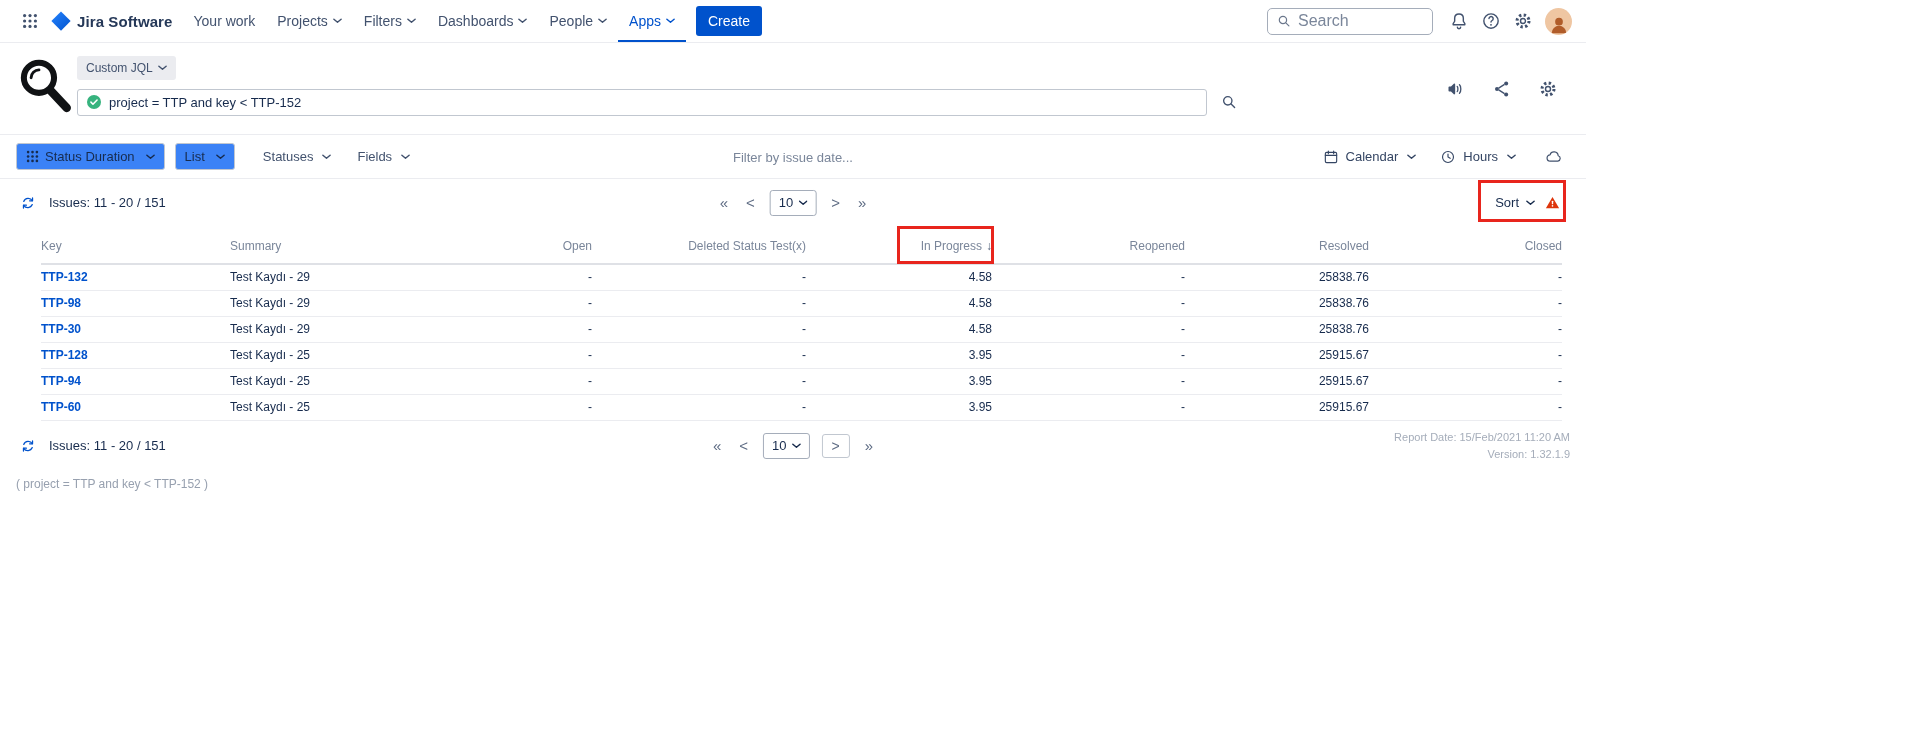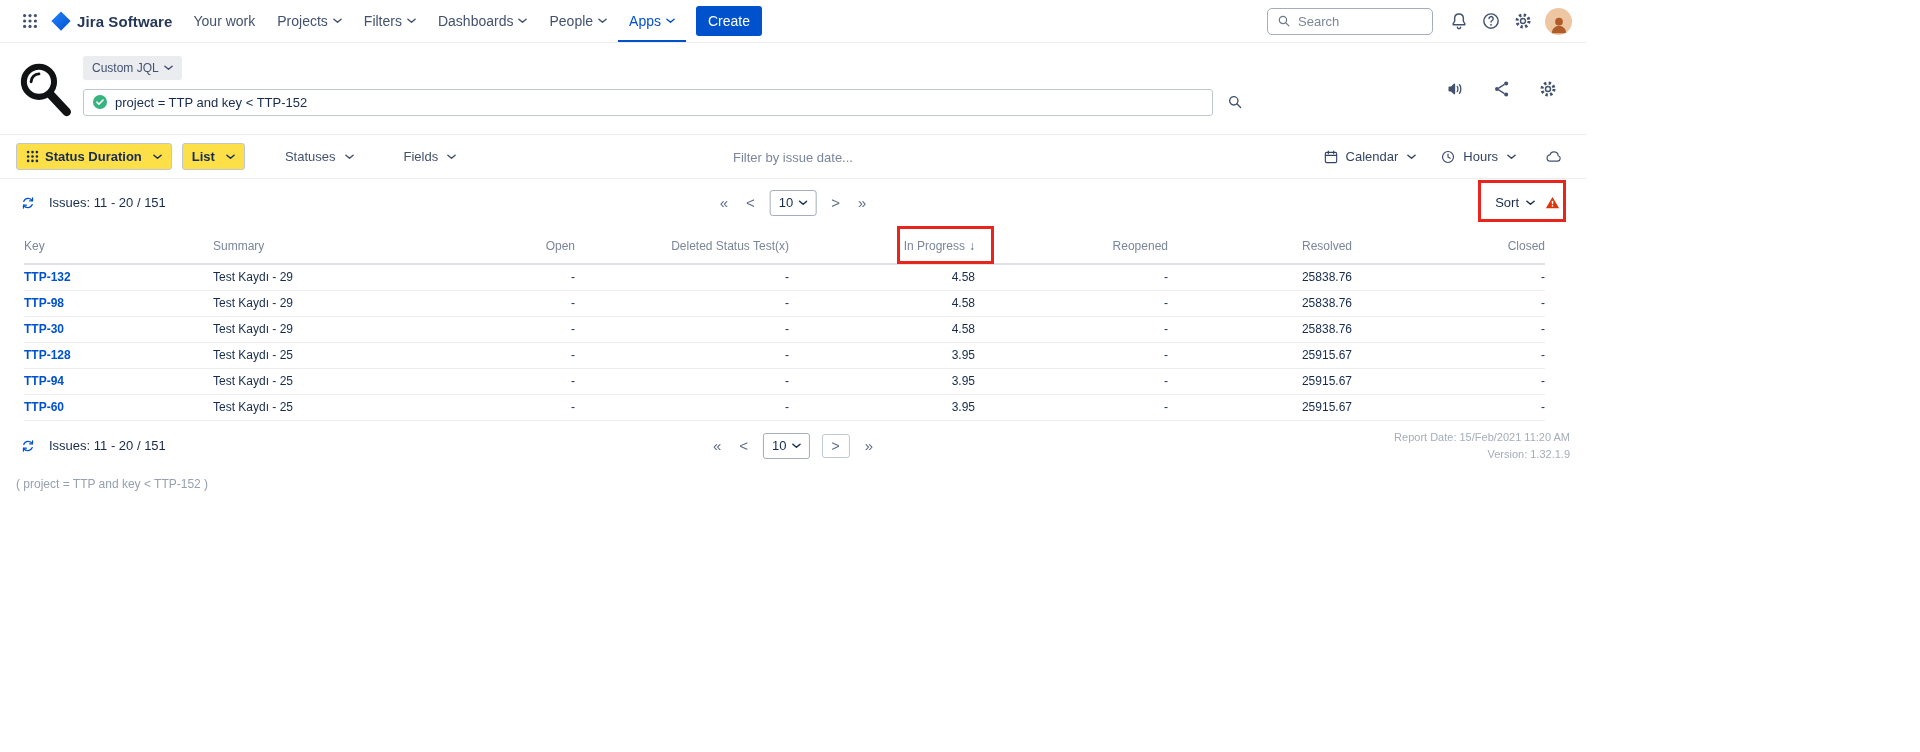--- a/index.html
+++ b/index.html
@@ -21,36 +21,36 @@
   .icon-btn{width:32px;height:32px;justify-content:center;border-radius:3px;color:#42526E}
   .icon-btn.small{width:24px;height:24px}
   .brand{display:flex;align-items:center;gap:5px;margin:0 10px 0 4px;color:#253858;cursor:pointer}
   .brand-text{font-size:15px;font-weight:700;letter-spacing:.1px;white-space:nowrap}
   .nav-items{display:flex;align-items:stretch;align-self:stretch}
   .nav-item{display:flex;align-items:center;padding:0 11px;font-size:14px;color:#42526E;cursor:pointer;white-space:nowrap}
   .nav-item.active{color:#0052CC;box-shadow:inset 0 -2px 0 #0052CC}
   .create-btn{margin-left:10px;height:30px;padding:0 12px;background:#0052CC;color:#fff;border-radius:3px;font-size:14px;font-weight:500}
   .spacer{flex:1}
   .nav-search{width:166px;height:27px;border:1px solid #A5ADBA;border-radius:5px;display:flex;align-items:center;gap:7px;padding:0 9px;color:#6B778C;margin-right:10px;cursor:text}
-  .nav-search input{flex:1;font-size:13px;min-width:0}
+  .nav-search input{flex:1;font-size:16px;min-width:0}
   .avatar{width:27px;height:27px;border-radius:50%;background:#EFC6A2;justify-content:center;align-items:flex-end;overflow:hidden;margin-left:6px}
 
   
-  .query-section{position:relative;display:flex;align-items:flex-end;padding:13px 16px 16px;border-bottom:1px solid #EBECF0;gap:9px}
+  .query-section{position:relative;display:flex;align-items:flex-start;padding:13px 16px 16px;border-bottom:1px solid #EBECF0;gap:3px}
   .app-logo{width:58px;height:58px;margin-top:0}
   .query-col{display:flex;flex-direction:column;gap:6px}
   .jql-chip{height:24px;padding:0 9px;background:#EBECF0;border-radius:3px;font-size:12px;color:#42526E}
   .jql-row{display:flex;align-items:center;gap:6px}
   .jql-field{width:1130px;height:27px;border:1px solid #C1C7D0;border-radius:3px;display:flex;align-items:center;gap:8px;padding:0 9px;background:#fff}
   .jql-field input{flex:1;font-size:13px}
   .header-actions{position:absolute;right:22px;top:30px;display:flex;gap:14px;color:#44546F}
 
   
   .toolbar{display:flex;align-items:center;height:44px;padding:0 16px;border-bottom:1px solid #EBECF0;gap:10px;position:relative}
-  .tool-btn{height:27px;padding:0 9px;border:1px solid #C1C7D0;border-radius:3px;background:#fde047;font-size:13px;font-weight:700;color:#172B4D;gap:6px}
+  .tool-btn{height:27px;padding:0 9px;border:1px solid #C1C7D0;border-radius:3px;background:#3b82f6;font-size:13px;font-weight:400;color:#172B4D;gap:6px}
   .tool-link{font-size:13px;color:#42526E;padding:0 8px;gap:4px}
   .tool-link.dark{color:#344563}
   .toolbar-center{position:absolute;left:50%;transform:translateX(-50%)}
   .date-filter{width:230px;font-size:13px;text-align:center}
   .toolbar-right{margin-left:auto;display:flex;align-items:center;gap:8px;color:#344563}
 
   
   .results-bar{display:flex;align-items:center;padding:0 16px;position:relative}
   .results-bar.top{height:47px;padding-right:26px}
   .results-bar.bottom{height:50px}
@@ -58,21 +58,21 @@
   .results-label{font-size:13px;color:#172B4D;white-space:nowrap}
   .pager{position:absolute;left:50%;transform:translateX(-50%);display:flex;align-items:center;gap:12px}
   .pager-btn{font-size:15px;color:#5E6C84;padding:0 3px}
   .pager-btn.boxed{border:1px solid #C1C7D0;border-radius:3px;height:24px;padding:0 9px;background:#fff;font-size:14px}
   .page-size{height:26px;border:1px solid #A5ADBA;border-radius:3px;display:flex;align-items:center;padding:0 8px;font-size:13px;color:#172B4D;cursor:pointer}
   .sort-group{margin-left:auto;display:flex;align-items:center;font-size:13px;color:#172B4D;gap:2px;cursor:pointer}
   .sort-group .ic15{margin-left:8px}
   .report-info{margin-left:auto;text-align:right;font-size:11px;color:#A5ADBA;line-height:17px}
 
   
-  .issues-table{border-collapse:collapse;table-layout:fixed;margin-left:24px;width:1521px}
+  .issues-table{border-collapse:collapse;table-layout:fixed;margin-left:41px;width:1521px}
   .issues-table th{font-size:12px;font-weight:400;color:#7A869A;padding:13px 0 10px;border-bottom:2px solid #DFE1E6;white-space:nowrap;cursor:pointer}
   .issues-table td{font-size:12px;color:#172B4D;height:26px;border-bottom:1px solid #EBECF0;padding:0;white-space:nowrap}
   .al{text-align:left}.ar{text-align:right}
   .key-link{color:#0052CC;font-weight:700;text-decoration:none;cursor:pointer}
   .sum{color:#253858}
   .sort-arrow{color:#505F79;margin-left:4px;font-size:12px}
 
   .jql-echo{padding:6px 16px 0;font-size:12px;color:#97A0AF}
 
   .annotation{position:absolute;border:3px solid #E8251D;pointer-events:none}
@@ -305,27 +305,27 @@
         <svg class="chev">
             <use href="#i-chev"></use>
           </svg>
       </button>
       <button class="tool-btn">
         <span>List</span>
         <svg class="chev">
             <use href="#i-chev"></use>
           </svg>
       </button>
-      <button class="tool-link" style="margin-left:22px">
+      <button class="tool-link" style="margin-left:10px">
         <span>Statuses</span>
         <svg class="chev">
             <use href="#i-chev"></use>
           </svg>
       </button>
-      <button class="tool-link" style="margin-left:24px">
+      <button class="tool-link" style="">
         <span>Fields</span>
         <svg class="chev">
             <use href="#i-chev"></use>
           </svg>
       </button>
       <div class="toolbar-center">
         <input class="date-filter" placeholder="Filter by issue date..." style="">
       </div>
       <div class="toolbar-right">
         <button class="tool-link dark">

